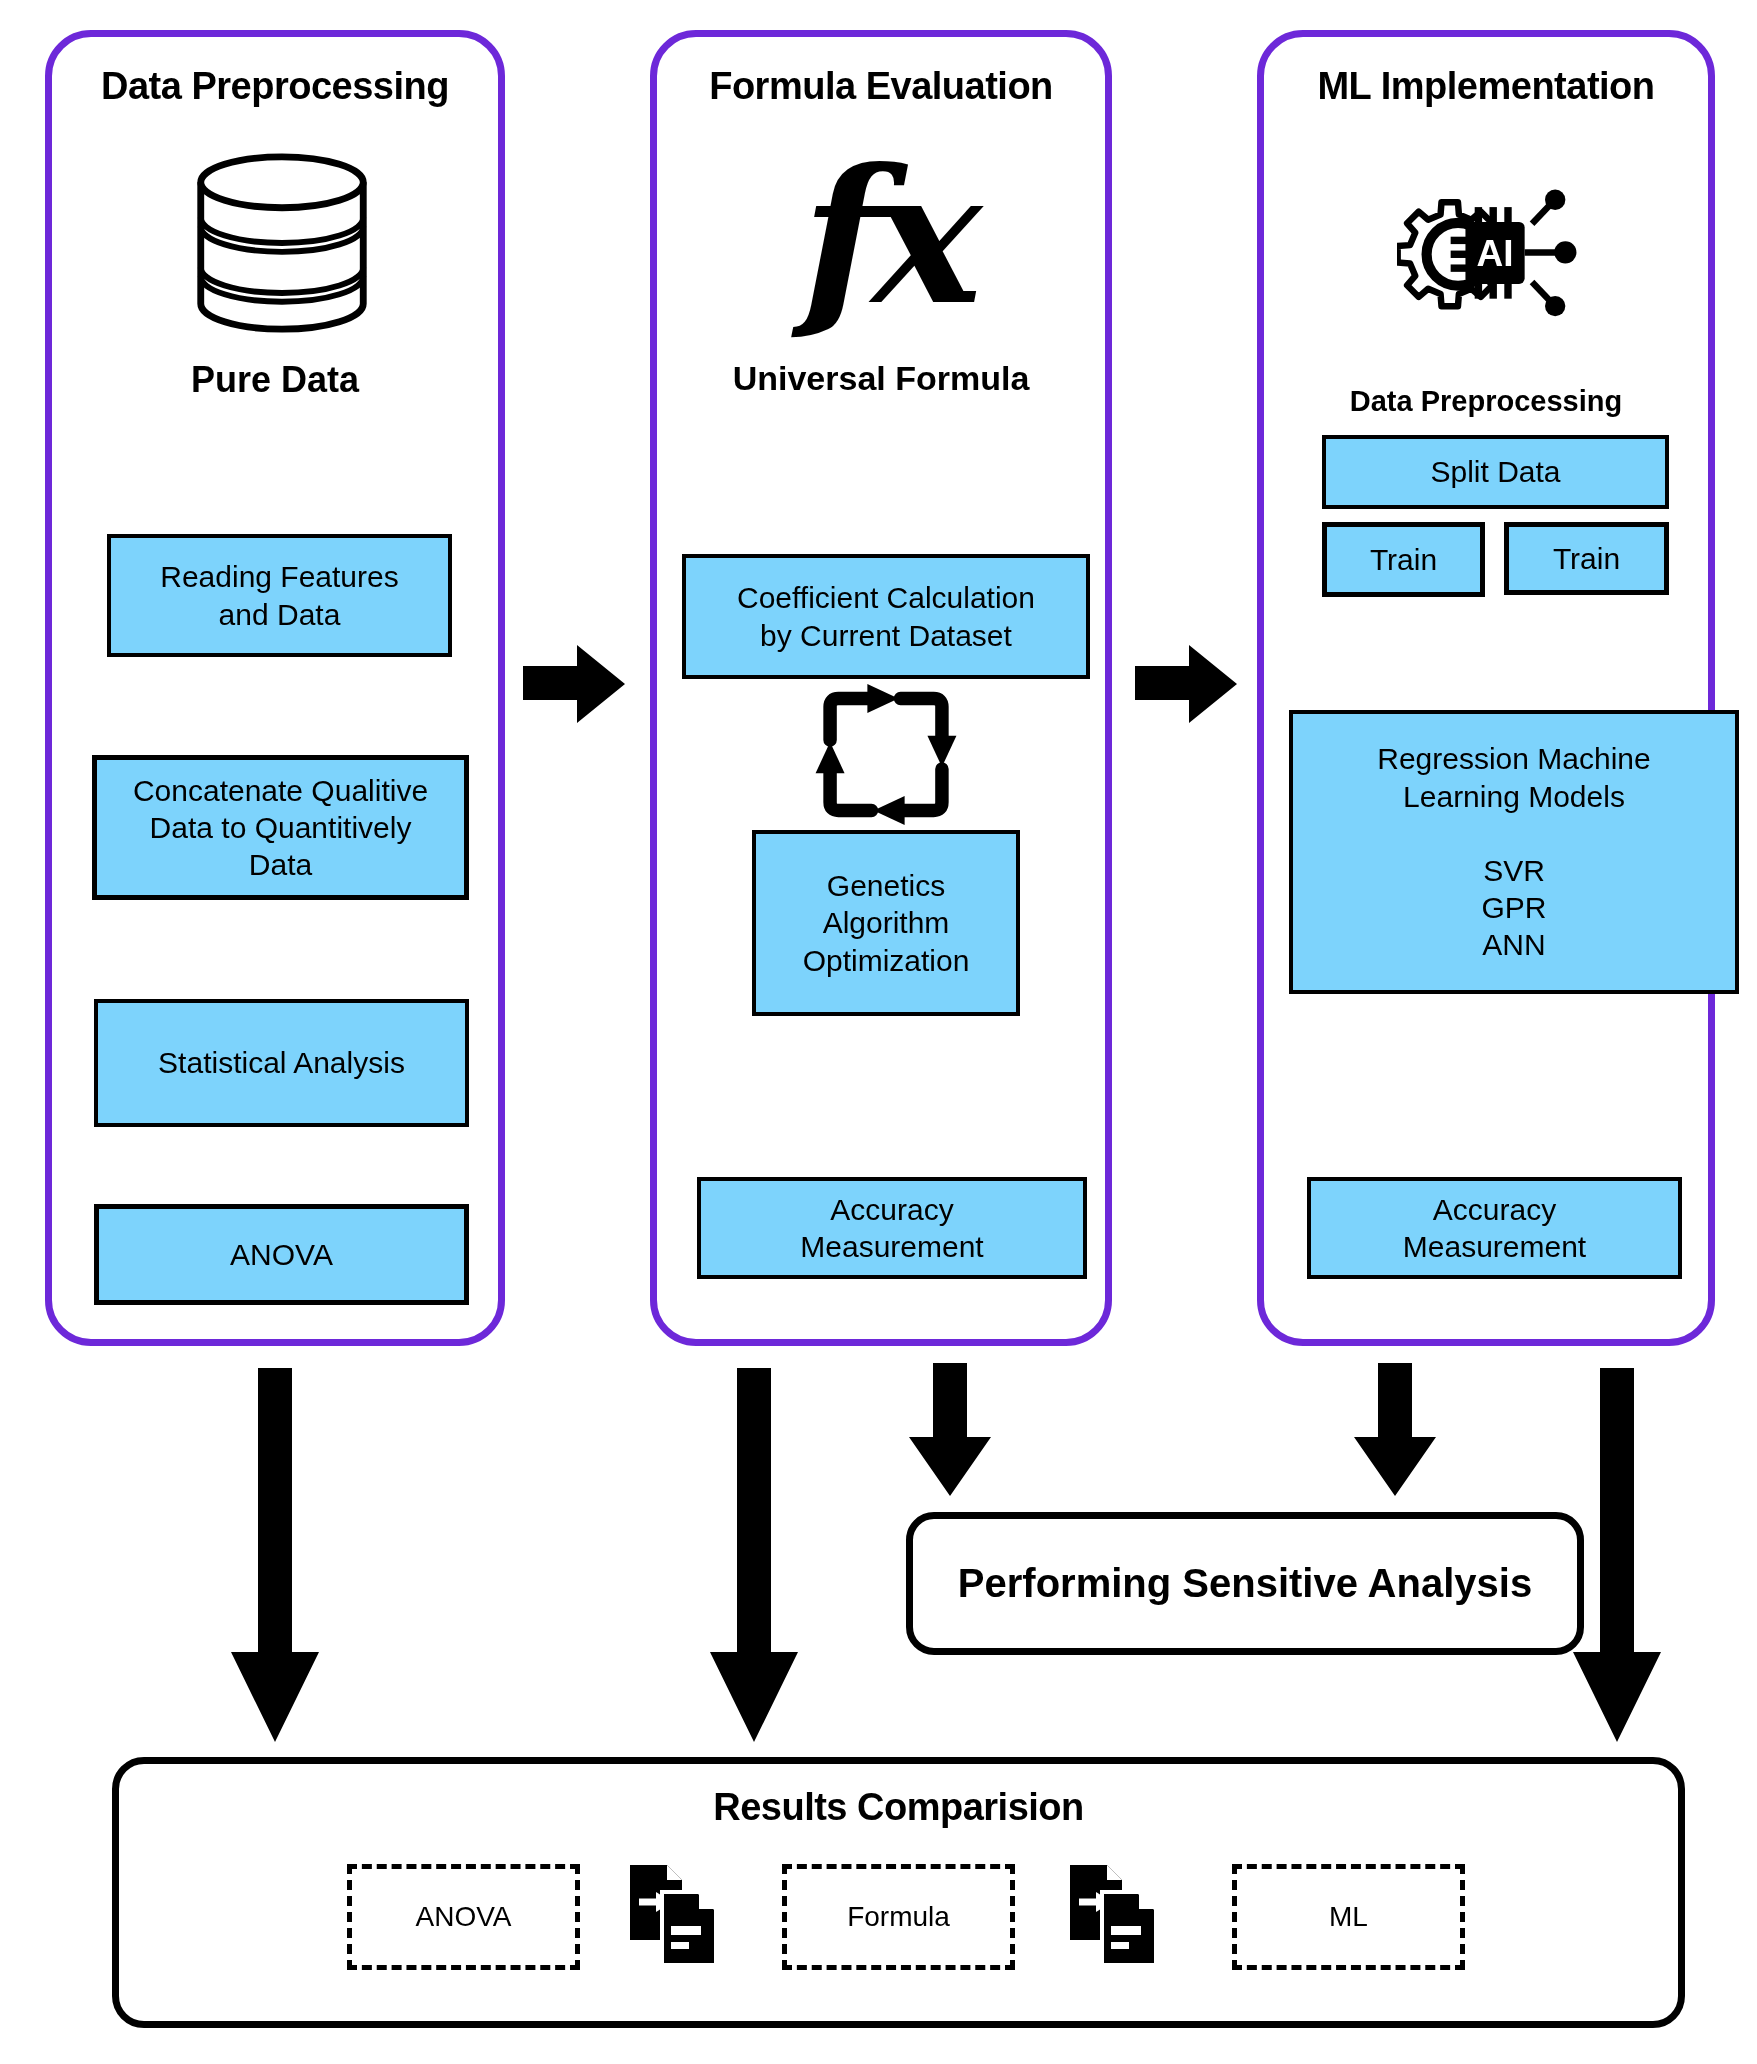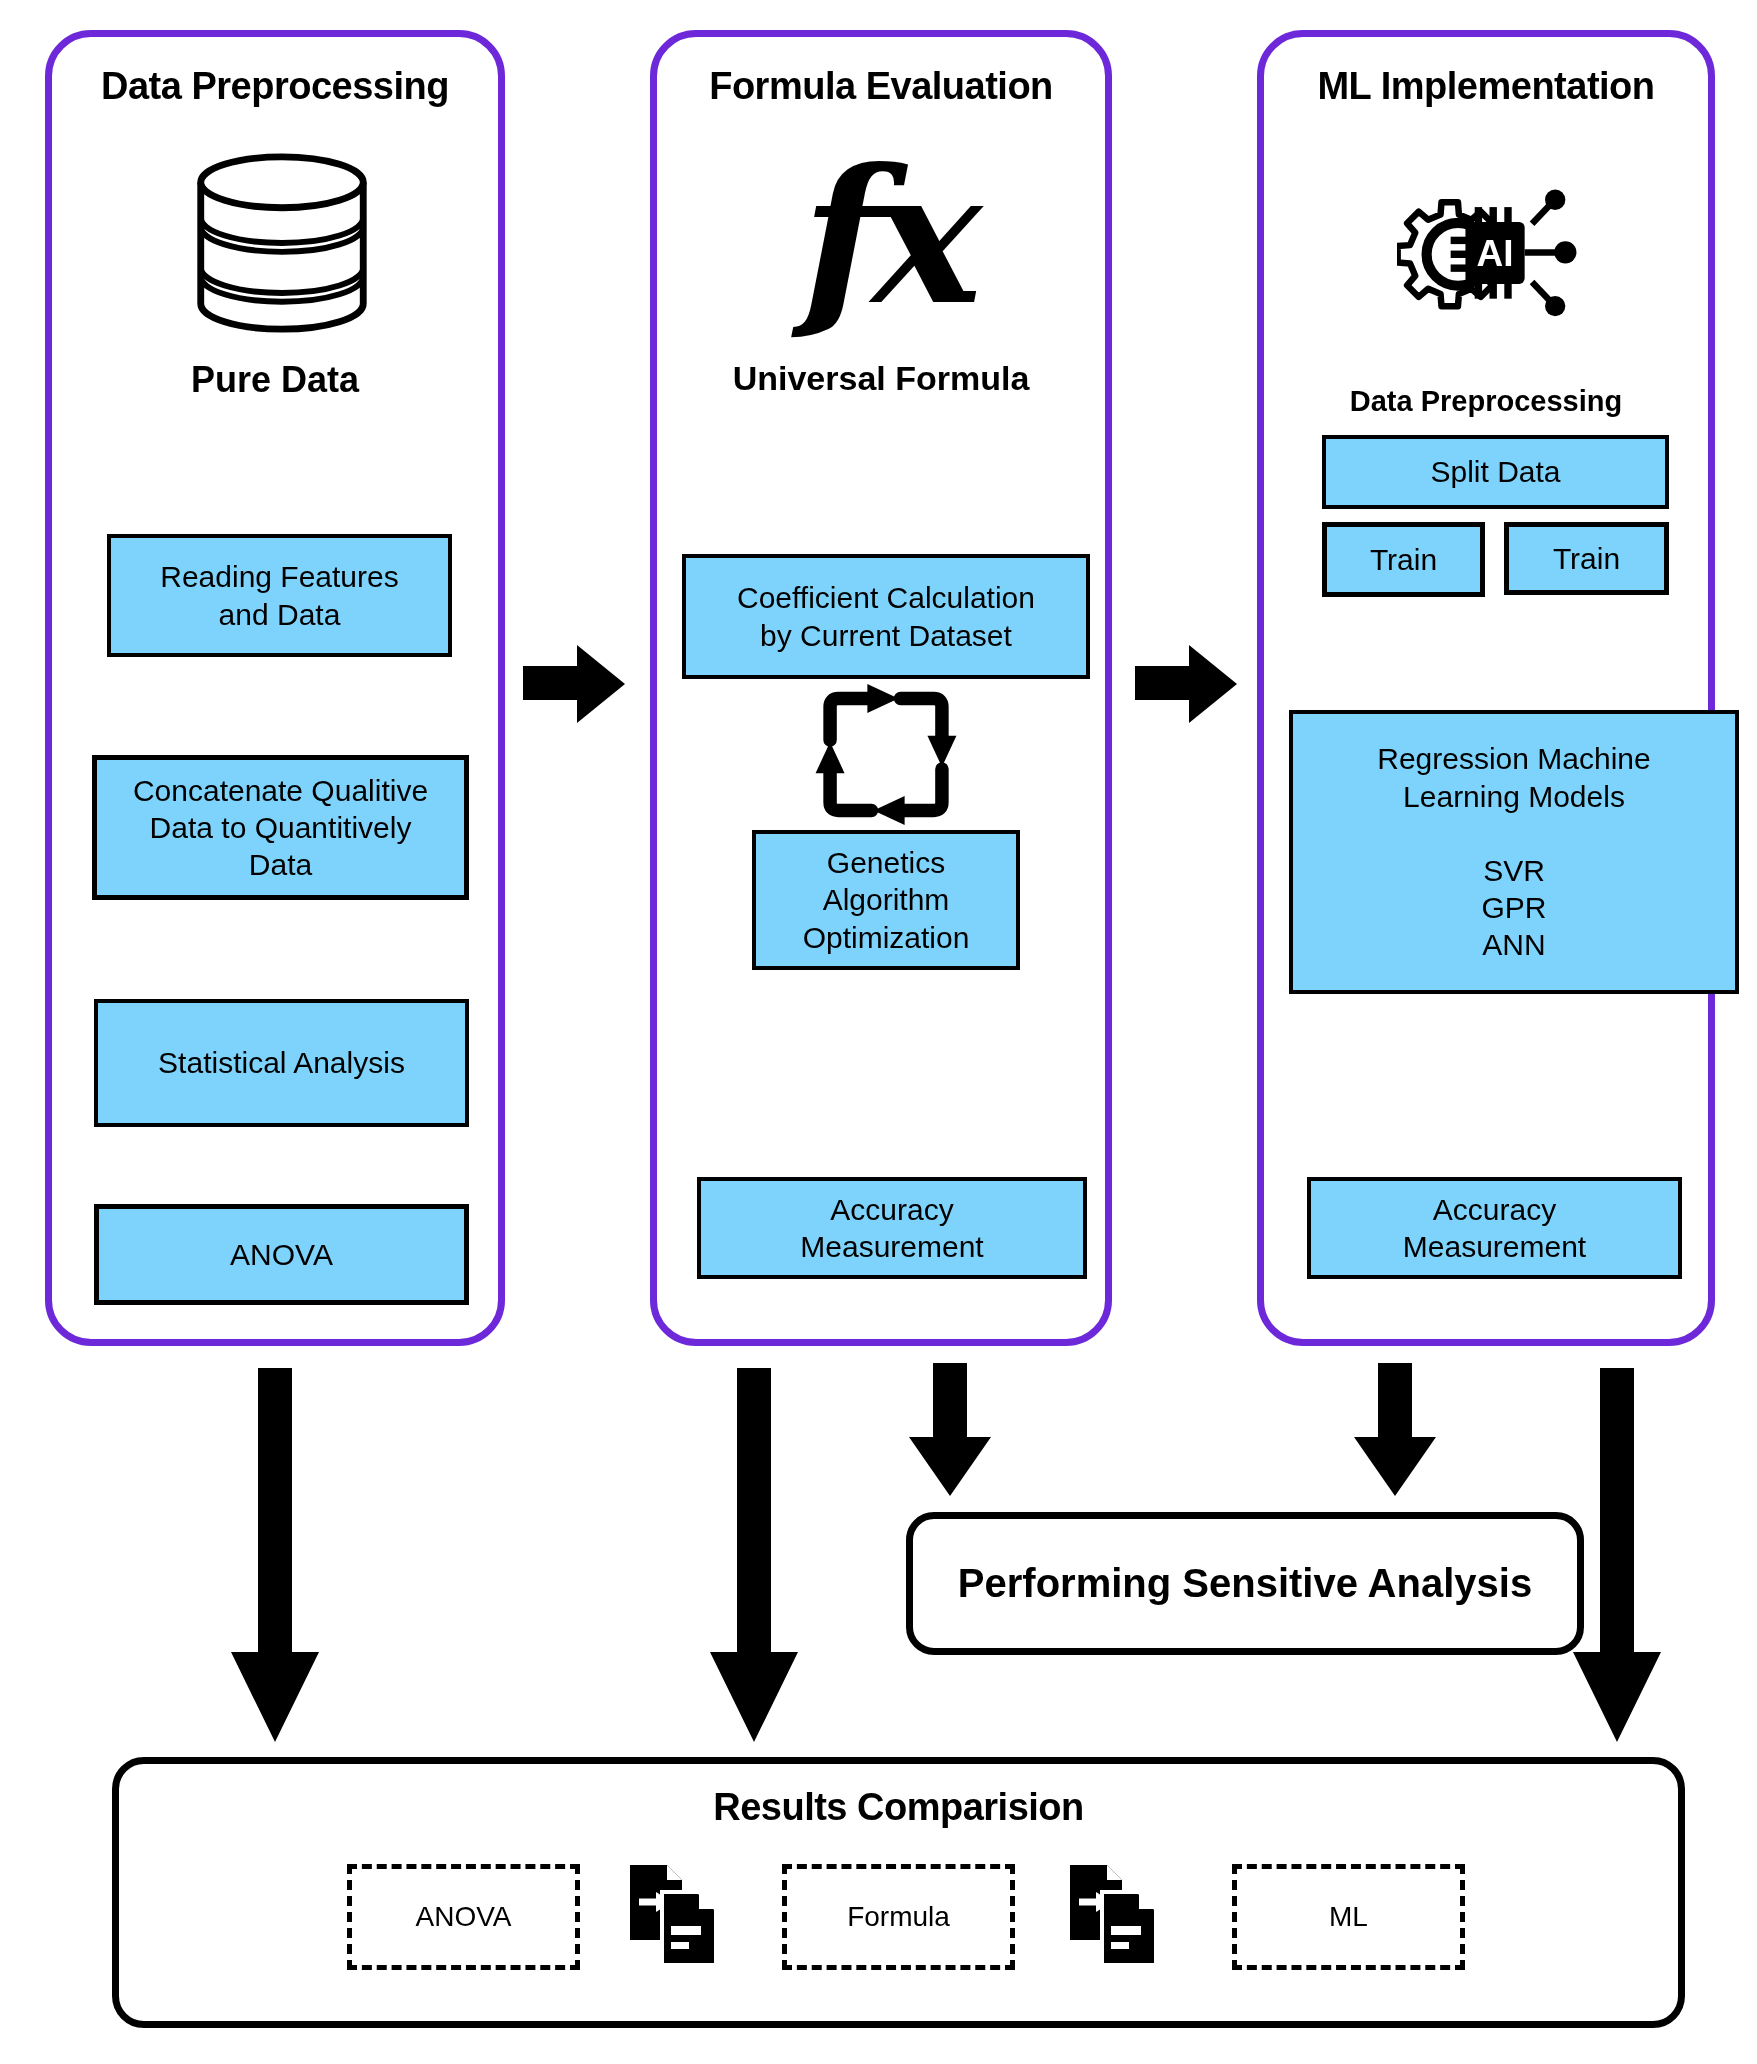--- a/index.html
+++ b/index.html
@@ -135,21 +135,21 @@
         <path d="M16 56 L16 24 Q16 16 24 16 L54 16" transform="rotate(270 70 70)"></path>
       </g>
       <g fill="#000">
         <polygon points="52,2 82,16 52,30"></polygon>
         <polygon points="52,2 82,16 52,30" transform="rotate(90 70 70)"></polygon>
         <polygon points="52,2 82,16 52,30" transform="rotate(180 70 70)"></polygon>
         <polygon points="52,2 82,16 52,30" transform="rotate(270 70 70)"></polygon>
       </g>
     </svg>
 
-    <div class="box" style="left:95px;top:793px;width:268px;height:140px;">Genetics
+    <div class="box" style="left:95px;top:793px;width:268px;height:186px;">Genetics
 Algorithm
 Optimization</div>
     <div class="box" style="left:40px;top:1140px;width:390px;height:102px;">Accuracy
 Measurement</div>
   </section>
 
   <section class="col" style="left:1257px;top:30px;width:458px;height:1316px;">
     <div class="col-title" style="top:28px;">ML Implementation</div>
 
     <svg class="icon" style="left:133px;top:122px;" width="185" height="185" viewBox="0 0 200 200">

